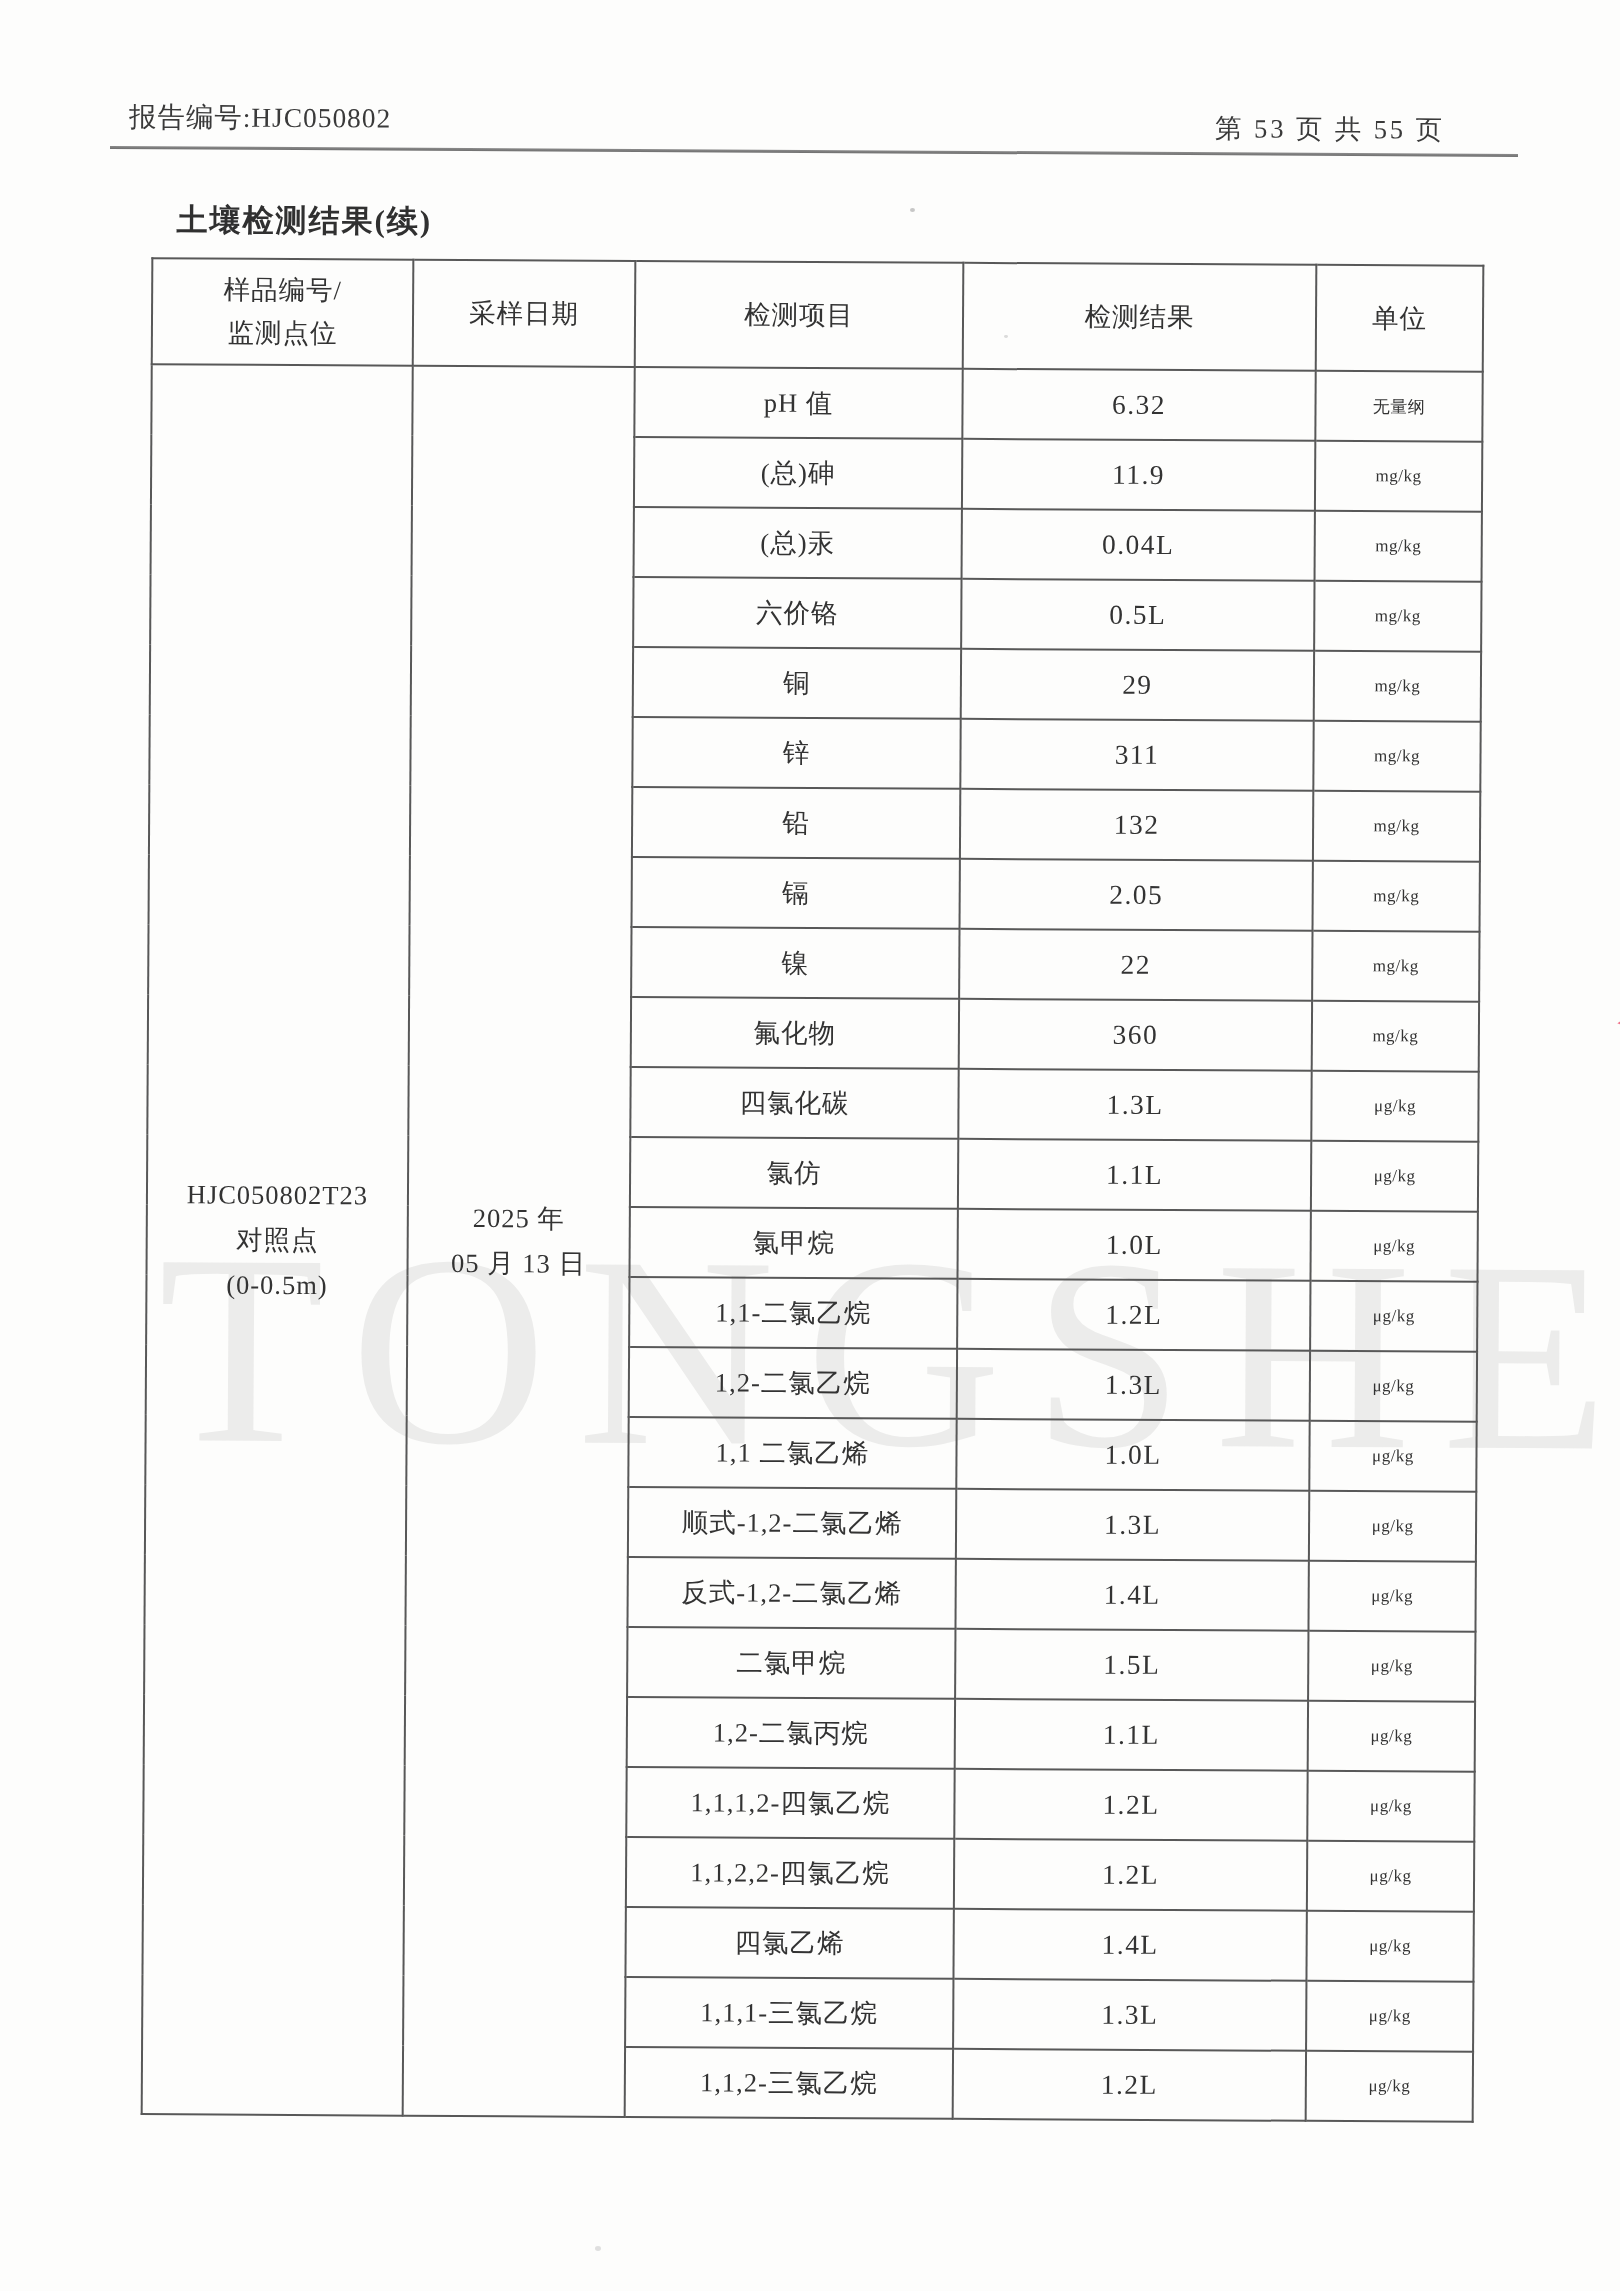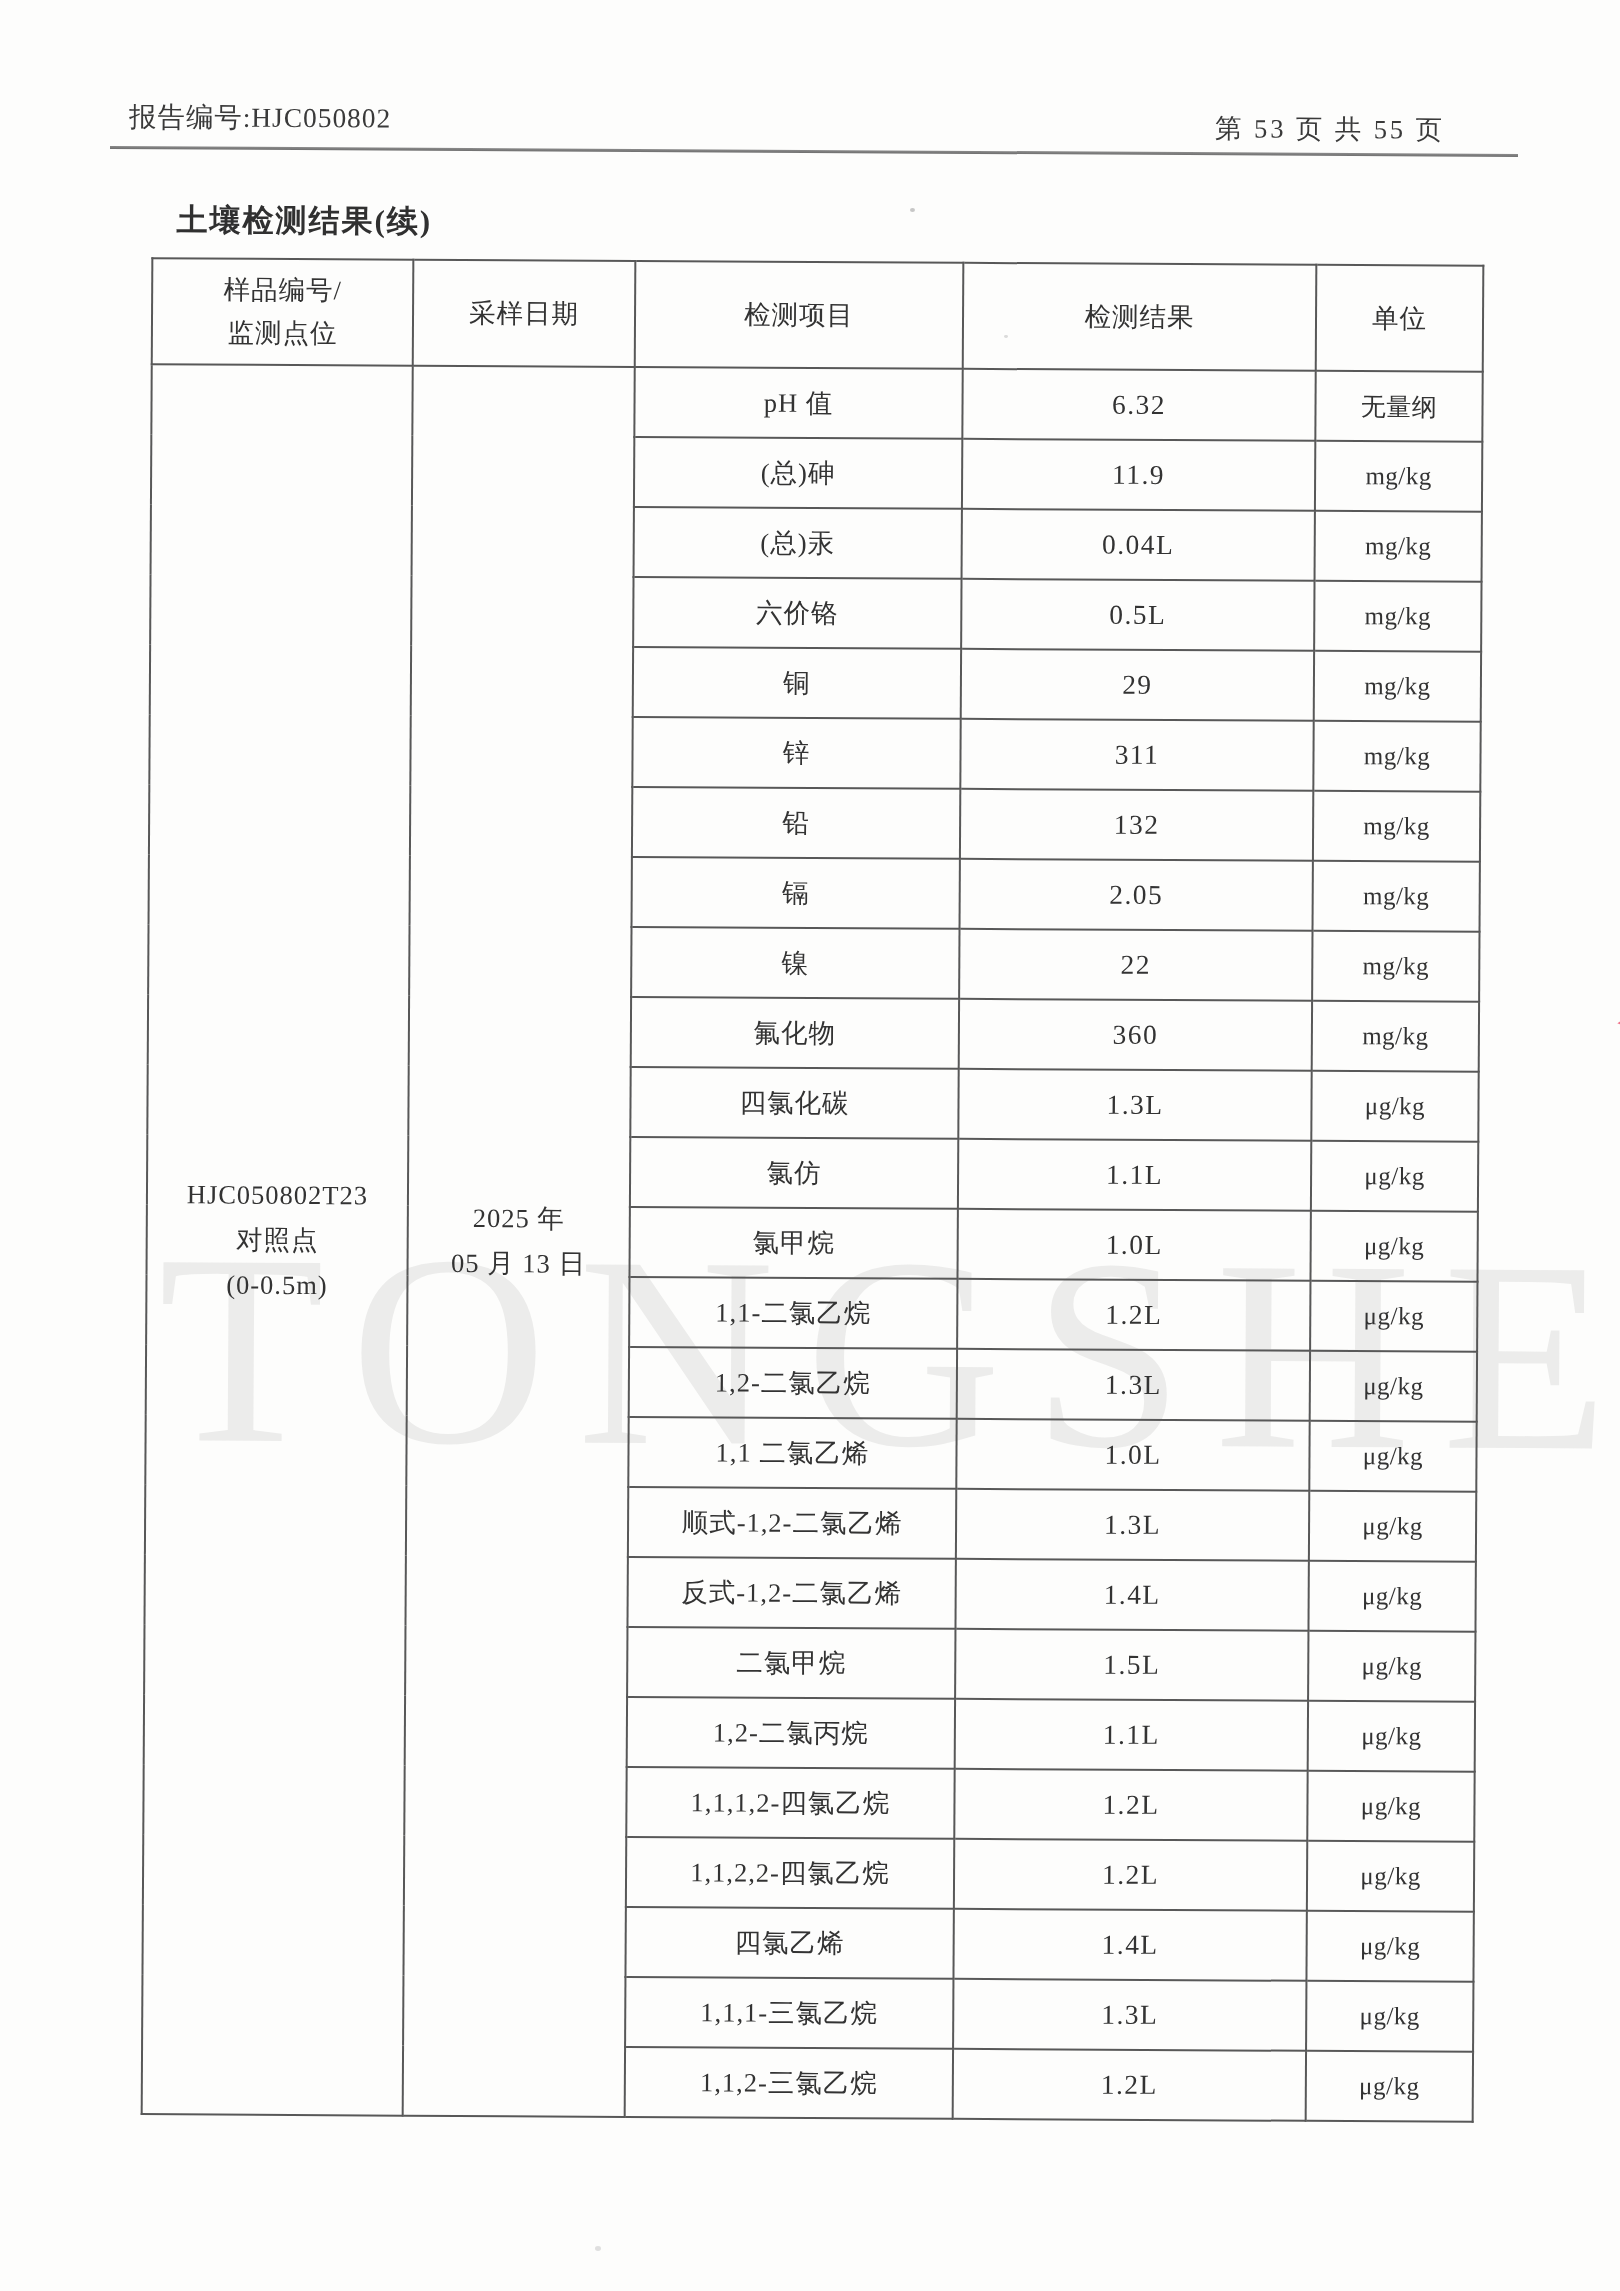--- a/index.html
+++ b/index.html
@@ -59,21 +59,21 @@
     color:#333;
     letter-spacing:1px;
     background:transparent;
   }
   .results thead tr { height:106px; }
   .results tbody tr { height:70px; }
   .results th .hline { line-height:43px; }
   td.sample div { line-height:45px; font-size:26.5px; }
   td.date div { line-height:45px; font-size:26.5px; }
   td.result { font-size:27.4px; letter-spacing:1.5px; }
-  td.unit { font-size:25px; letter-spacing:0.5px; }
+  td.unit { font-size:17px; letter-spacing:0.5px; }
   
   .stamp { position:absolute; z-index:3; color:#f0748b; }
   .s-stroke {
     position:absolute; left:1581px; top:913px;
     width:45px; height:14.7px; background:#f0748b;
     transform:rotate(-38deg) skewX(-25deg);
     border-radius:2px;
   }
   .s-char { position:absolute; font-weight:bold; font-family:"Liberation Serif",serif; }
   .s-c1 { left:1574px; top:963px;  font-size:65px; transform:rotate(9deg);  letter-spacing:0; }

